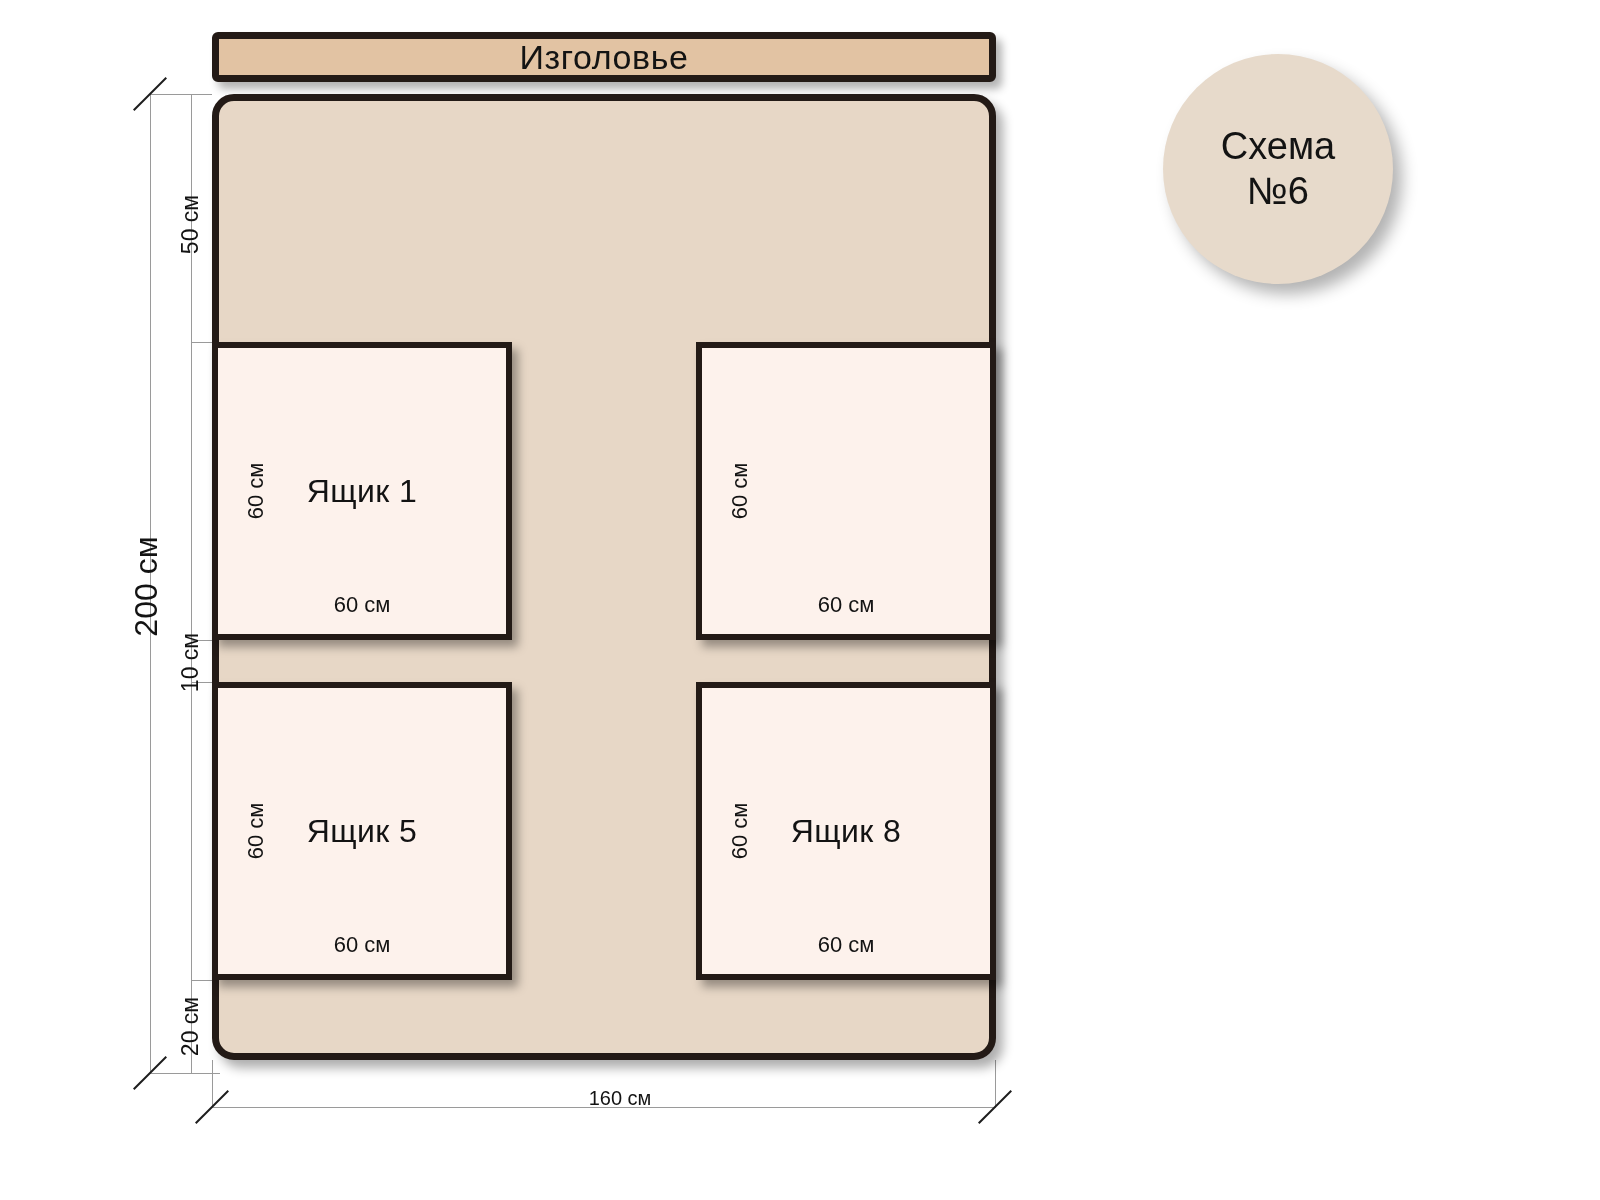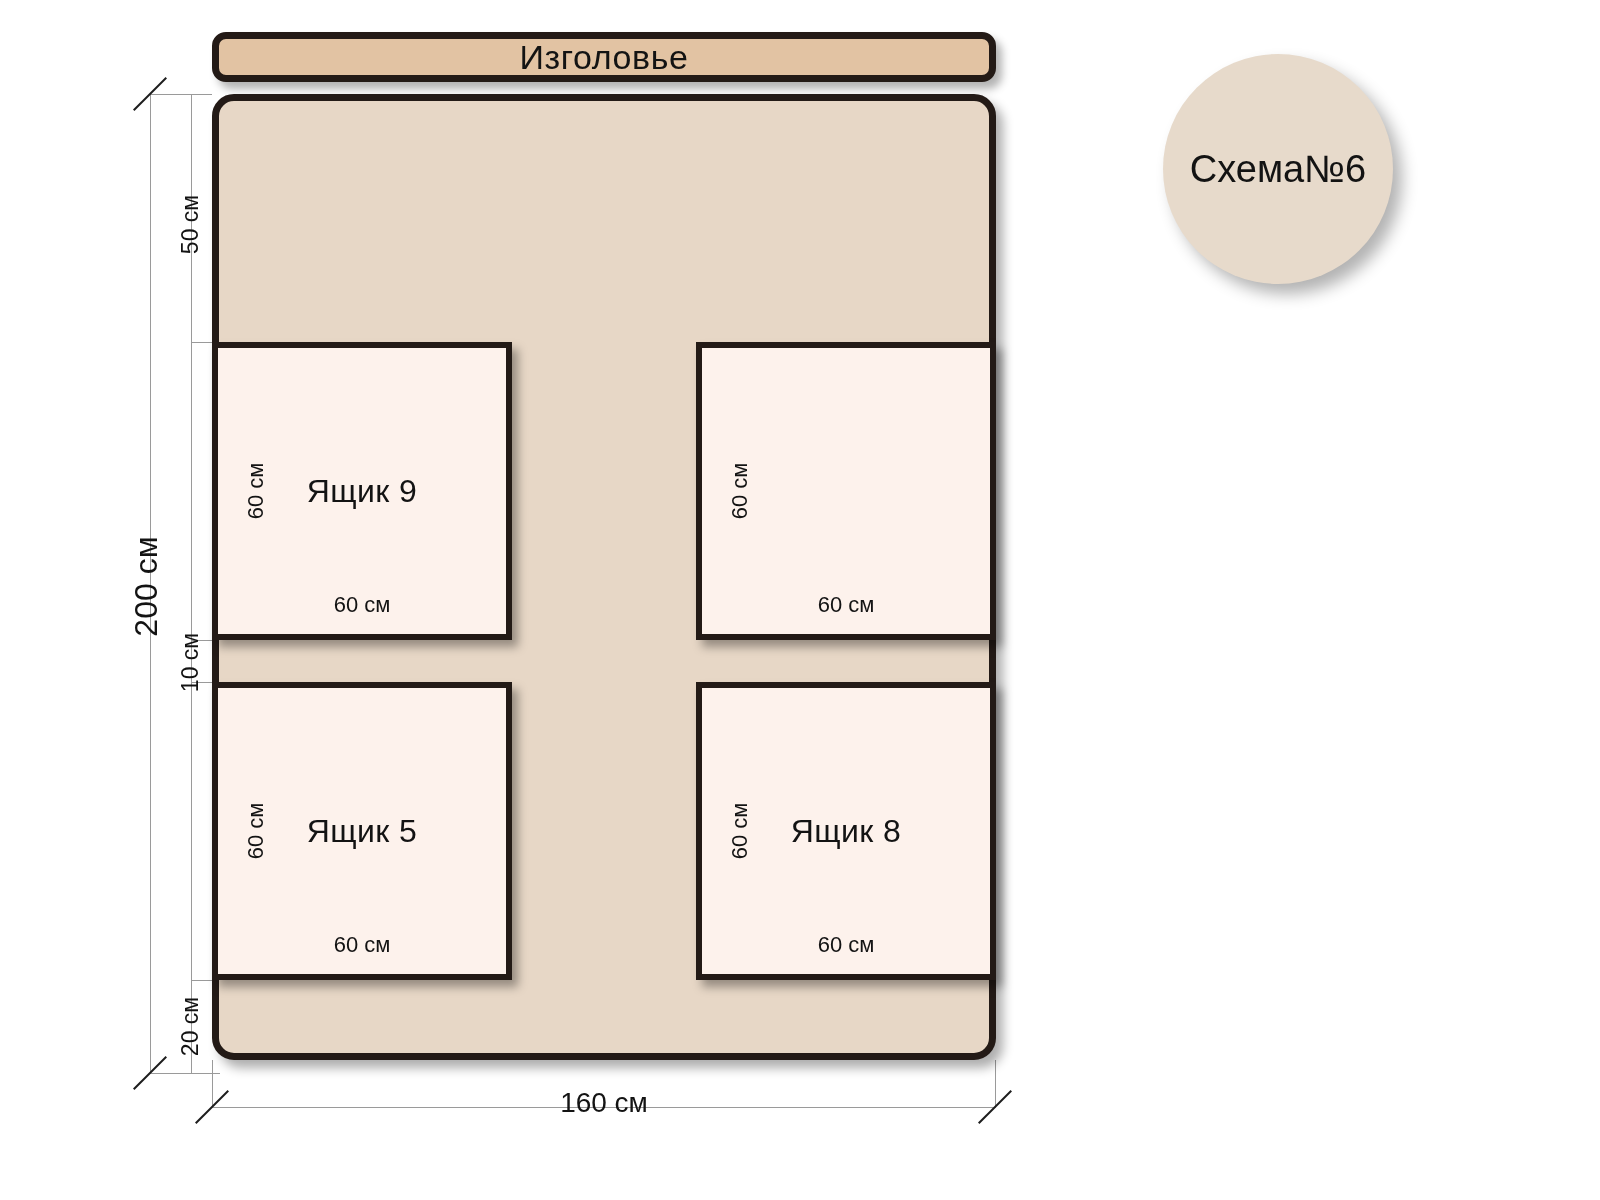--- a/index.html
+++ b/index.html
@@ -31,21 +31,21 @@
     box-sizing: border-box;
   }
 
   .headboard {
     left: 212px;
     top: 32px;
     width: 784px;
     height: 50px;
     background: #e2c3a3;
     border: 7px solid #231a16;
-    border-radius: 14px;
+    border-radius: 6px;
     box-shadow: 6px 7px 9px rgba(0, 0, 0, 0.30);
     display: flex;
     align-items: center;
     justify-content: center;
   }
   .headboard-label {
     font-size: 34px;
     letter-spacing: 0.6px;
     color: #131313;
     white-space: nowrap;
@@ -132,35 +132,36 @@
   .dim-text-v {
     transform-origin: center center;
     transform: rotate(-90deg);
   }
 
   .dim-text-200 {
     font-size: 32px;
   }
 
   .dim-text-160 {
-    font-size: 28px;
+    font-size: 20px;
+    padding-left: 16px;
   }
 
   
   .badge {
     position: absolute;
     left: 1163px;
     top: 54px;
     width: 230px;
     height: 230px;
     border-radius: 50%;
     background: #e7dacb;
     box-shadow: 9px 10px 16px rgba(0, 0, 0, 0.30);
     display: flex;
-    flex-direction: row;
+    flex-direction: column;
     align-items: center;
     justify-content: center;
     line-height: 1.18;
   }
   .badge-line {
     font-size: 38px;
     color: #131313;
     text-align: center;
     white-space: nowrap;
   }
@@ -201,21 +202,21 @@
   <div class="dim-text dim-text-160" style="left:212px; top:1087px; width:784px; text-align:center;">160 см</div>
 
   <div class="shape headboard">
     <span class="headboard-label">Изголовье</span>
   </div>
 
   <div class="shape bed-body"></div>
 
   <div class="shape drawer drawer-1">
     <span class="drawer-height-label">60 см</span>
-    <span class="drawer-title">Ящик 9</span>
+    <span class="drawer-title">Ящик 1</span>
     <span class="drawer-width-label">60 см</span>
   </div>
 
   <div class="shape drawer drawer-2">
     <span class="drawer-height-label">60 см</span>
     <span class="drawer-title">Ящик 5</span>
     <span class="drawer-width-label">60 см</span>
   </div>
 
   <div class="shape drawer drawer-3">

